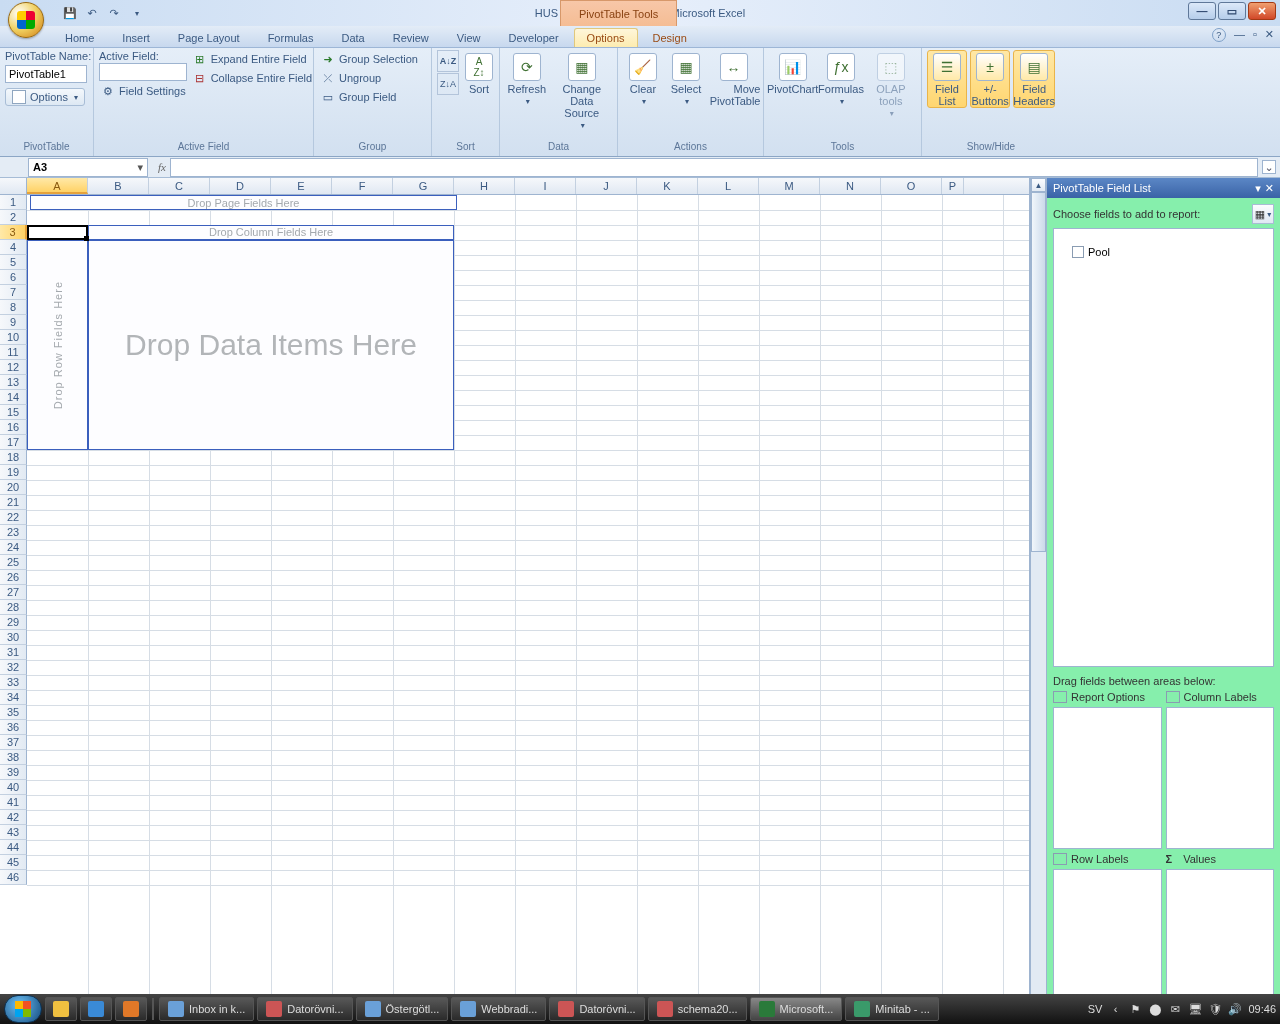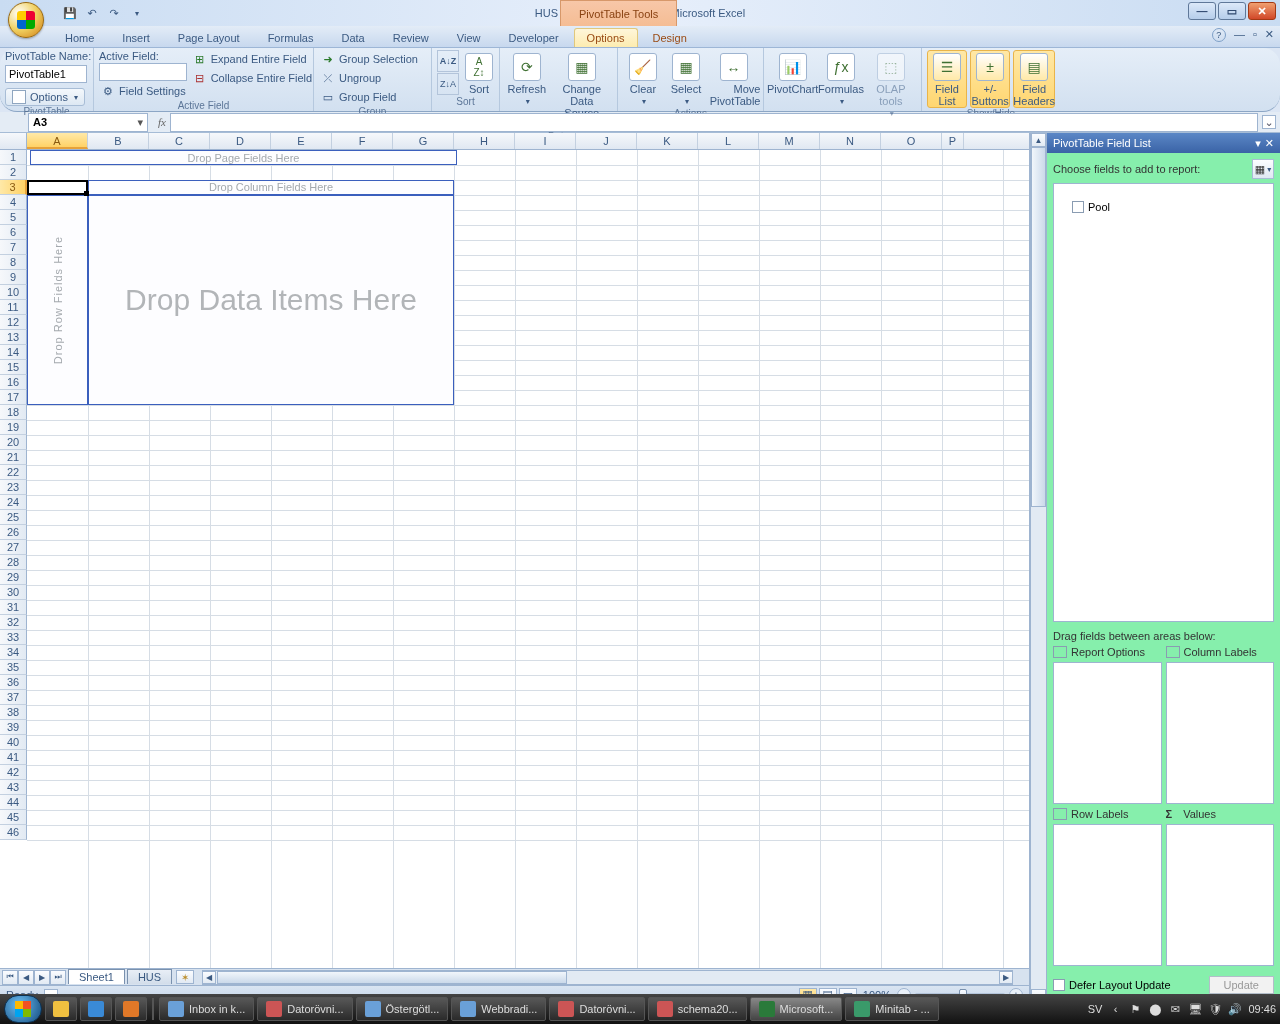--- a/index.html
+++ b/index.html
@@ -19,21 +19,21 @@
 
 
 .tabs { height: 22px; background: linear-gradient(#e3ecf7, #c7d8ee); display: flex; align-items: flex-end; padding-left: 52px; border-bottom: 1px solid #9db6d6; gap: 2px; position:relative; }
 .tab { padding: 3px 12px 3px; color: #3b5a82; border: 1px solid transparent; border-bottom: none; }
 .tab.active { background: linear-gradient(#fef6da, #fdecb0); border-color: #e0c87d; color: #3b3b20; border-radius: 3px 3px 0 0; }
 .tab.ctx { color: #9a4b14; }
 .tabs .right-btns { position:absolute; right:6px; top:2px; display:flex; gap:8px; color:#3b5a82;}
 .hbtn{width:14px;height:14px;border:1px solid #7ea0c8;border-radius:50%;display:flex;align-items:center;justify-content:center;font-size:9px;color:#3b5a82;}
 
 
-.ribbon { height: 64px; background: linear-gradient(#e5eef8, #d2e0f0); border-bottom: 1px solid #8ca6c5; display: flex; border-radius: 17px; }
+.ribbon { height: 109px; background: linear-gradient(#e5eef8, #d2e0f0); border-bottom: 1px solid #8ca6c5; display: flex; }
 .group { border-right: 1px solid #b5c8de; padding: 2px 5px 1px; display: flex; flex-direction: column; justify-content: space-between; }
 .group-label { text-align: center; color: #5c7698; font-size: 10px; height: 14px; }
 .group-body { flex: 1; display: flex; align-items: flex-start; gap: 3px; }
 .grp-col { display: flex; flex-direction: column; gap: 1px; }
 .sm-label { color: #3b5a82; font-size: 11px; white-space: nowrap; }
 .input-flat { background: #fff; border: 1px solid #9eb4d0; height: 18px; padding: 0 3px; }
 .ribbon .big-btn { display:flex; flex-direction:column; align-items:center; justify-content:flex-start; padding:2px 4px 0; color:#3b5a82; text-align:center; gap:2px; border:1px solid transparent; border-radius:3px; min-width:40px;}
 .big-btn .ico { width:28px; height:28px; background:#fff; border:1px solid #9eb4d0; border-radius:3px; display:flex;align-items:center;justify-content:center;font-size:14px;color:#3f7032;}
 .big-btn.toggled { background: linear-gradient(#ffe8a6, #ffd670); border-color:#e9b44a; }
 .row-btn { display:flex; align-items:center; gap:4px; color:#3b5a82; height:18px; padding:0 2px; white-space:nowrap;}

